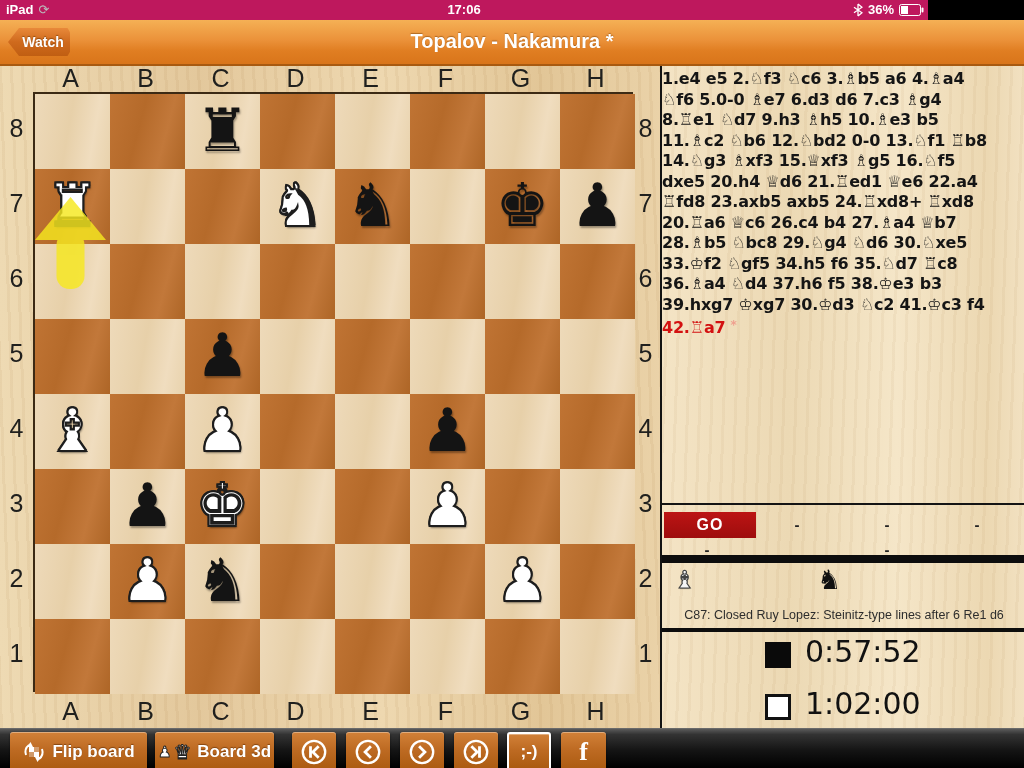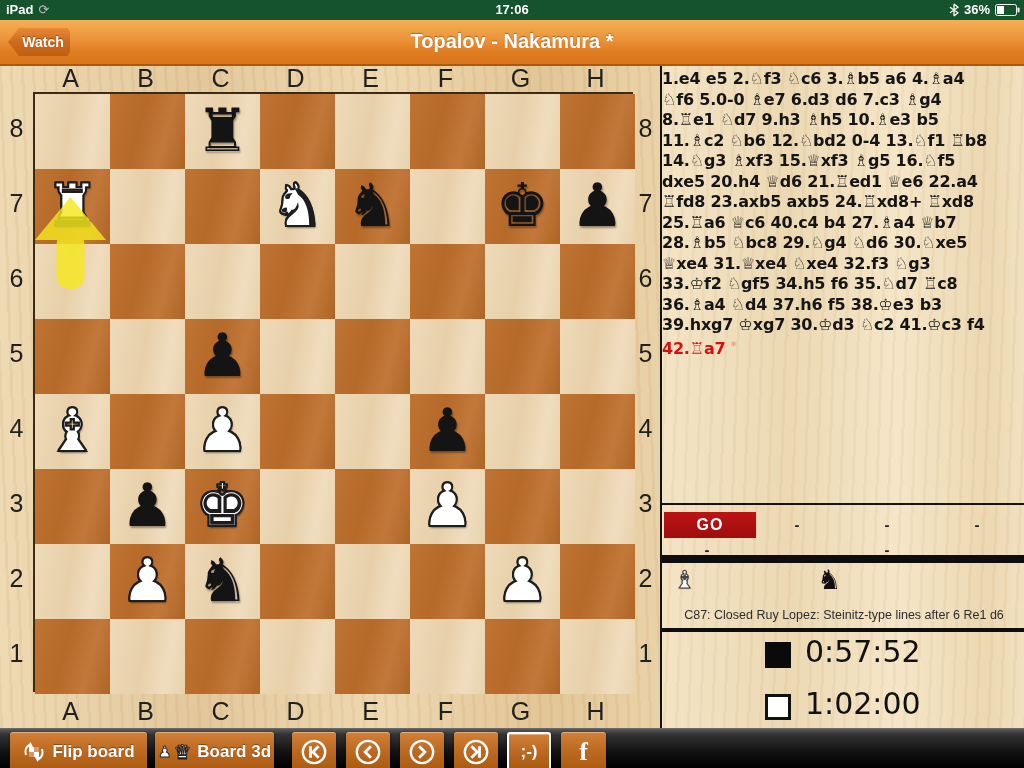--- a/index.html
+++ b/index.html
@@ -1,20 +1,20 @@
 <!DOCTYPE html>
 <html><head>
 <meta charset="utf-8">
 <style>
   * { margin:0; padding:0; box-sizing:border-box; }
   html,body { width:1024px; height:768px; overflow:hidden; }
   body { font-family:"Liberation Sans", sans-serif; position:relative; background:#000; }
 
   
-  .status-bar { position:absolute; left:0; top:0; width:1024px; height:20px; background:#14532d;
+  .status-bar { position:absolute; left:0; top:0; width:928px; height:20px; background:#be185d;
     color:#fff; font-size:13px; font-weight:bold; }
   .sb-left { position:absolute; left:6px; top:2px; display:flex; align-items:center; gap:5px; }
   .sb-time { position:absolute; left:0; right:0; top:2px; text-align:center; }
   .sb-right { position:absolute; right:4px; top:2px; display:flex; align-items:center; gap:5px; }
   .sync-icon { color:#bbb; font-size:13px; font-weight:normal; }
 
   
   .title-bar { position:absolute; left:0; top:20px; width:1024px; height:46px;
     background:linear-gradient(180deg,#f5b055 0%,#eb923a 45%,#e07e22 70%,#d9751a 100%);
     border-bottom:2px solid #a85a10; }
@@ -280,27 +280,26 @@
       <div class="coord rank-label-right" style="top: 498px;">2</div>
       <div class="coord rank-label-right" style="top: 573px;">1</div>
     </div>
 </div>
 
 <div class="right-panel">
   <div class="moves" id="move-list">
       <div class="move-line">1.e4 e5 2.♘f3 ♘c6 3.♗b5 a6 4.♗a4</div>
       <div class="move-line">♘f6 5.0-0 ♗e7 6.d3 d6 7.c3 ♗g4</div>
       <div class="move-line">8.♖e1 ♘d7 9.h3 ♗h5 10.♗e3 b5</div>
-      <div class="move-line">11.♗c2 ♘b6 12.♘bd2 0-4 13.♘f1 ♖b8</div>
+      <div class="move-line">11.♗c2 ♘b6 12.♘bd2 0-0 13.♘f1 ♖b8</div>
       <div class="move-line">14.♘g3 ♗xf3 15.♕xf3 ♗g5 16.♘f5</div>
       <div class="move-line">dxe5 20.h4 ♕d6 21.♖ed1 ♕e6 22.a4</div>
       <div class="move-line">♖fd8 23.axb5 axb5 24.♖xd8+ ♖xd8</div>
-      <div class="move-line">25.♖a6 ♕c6 40.c4 b4 27.♗a4 ♕b7</div>
+      <div class="move-line">20.♖a6 ♕c6 26.c4 b4 27.♗a4 ♕b7</div>
       <div class="move-line">28.♗b5 ♘bc8 29.♘g4 ♘d6 30.♘xe5</div>
-      <div class="move-line">♕xe4 31.♕xe4 ♘xe4 32.f3 ♘g3</div>
       <div class="move-line">33.♔f2 ♘gf5 34.h5 f6 35.♘d7 ♖c8</div>
       <div class="move-line">36.♗a4 ♘d4 37.h6 f5 38.♔e3 b3</div>
       <div class="move-line">39.hxg7 ♔xg7 30.♔d3 ♘c2 41.♔c3 f4</div>
       <div class="move-line"><span class="last-move">42.♖a7</span><span class="result-mark">*</span></div>
     </div>
 
   <div class="hr-thin" style="top:437px"></div>
   <div class="go-button">GO</div>
   <div class="go-dash" style="left:128px; top:450px">-</div>
   <div class="go-dash" style="left:218px; top:450px">-</div>

